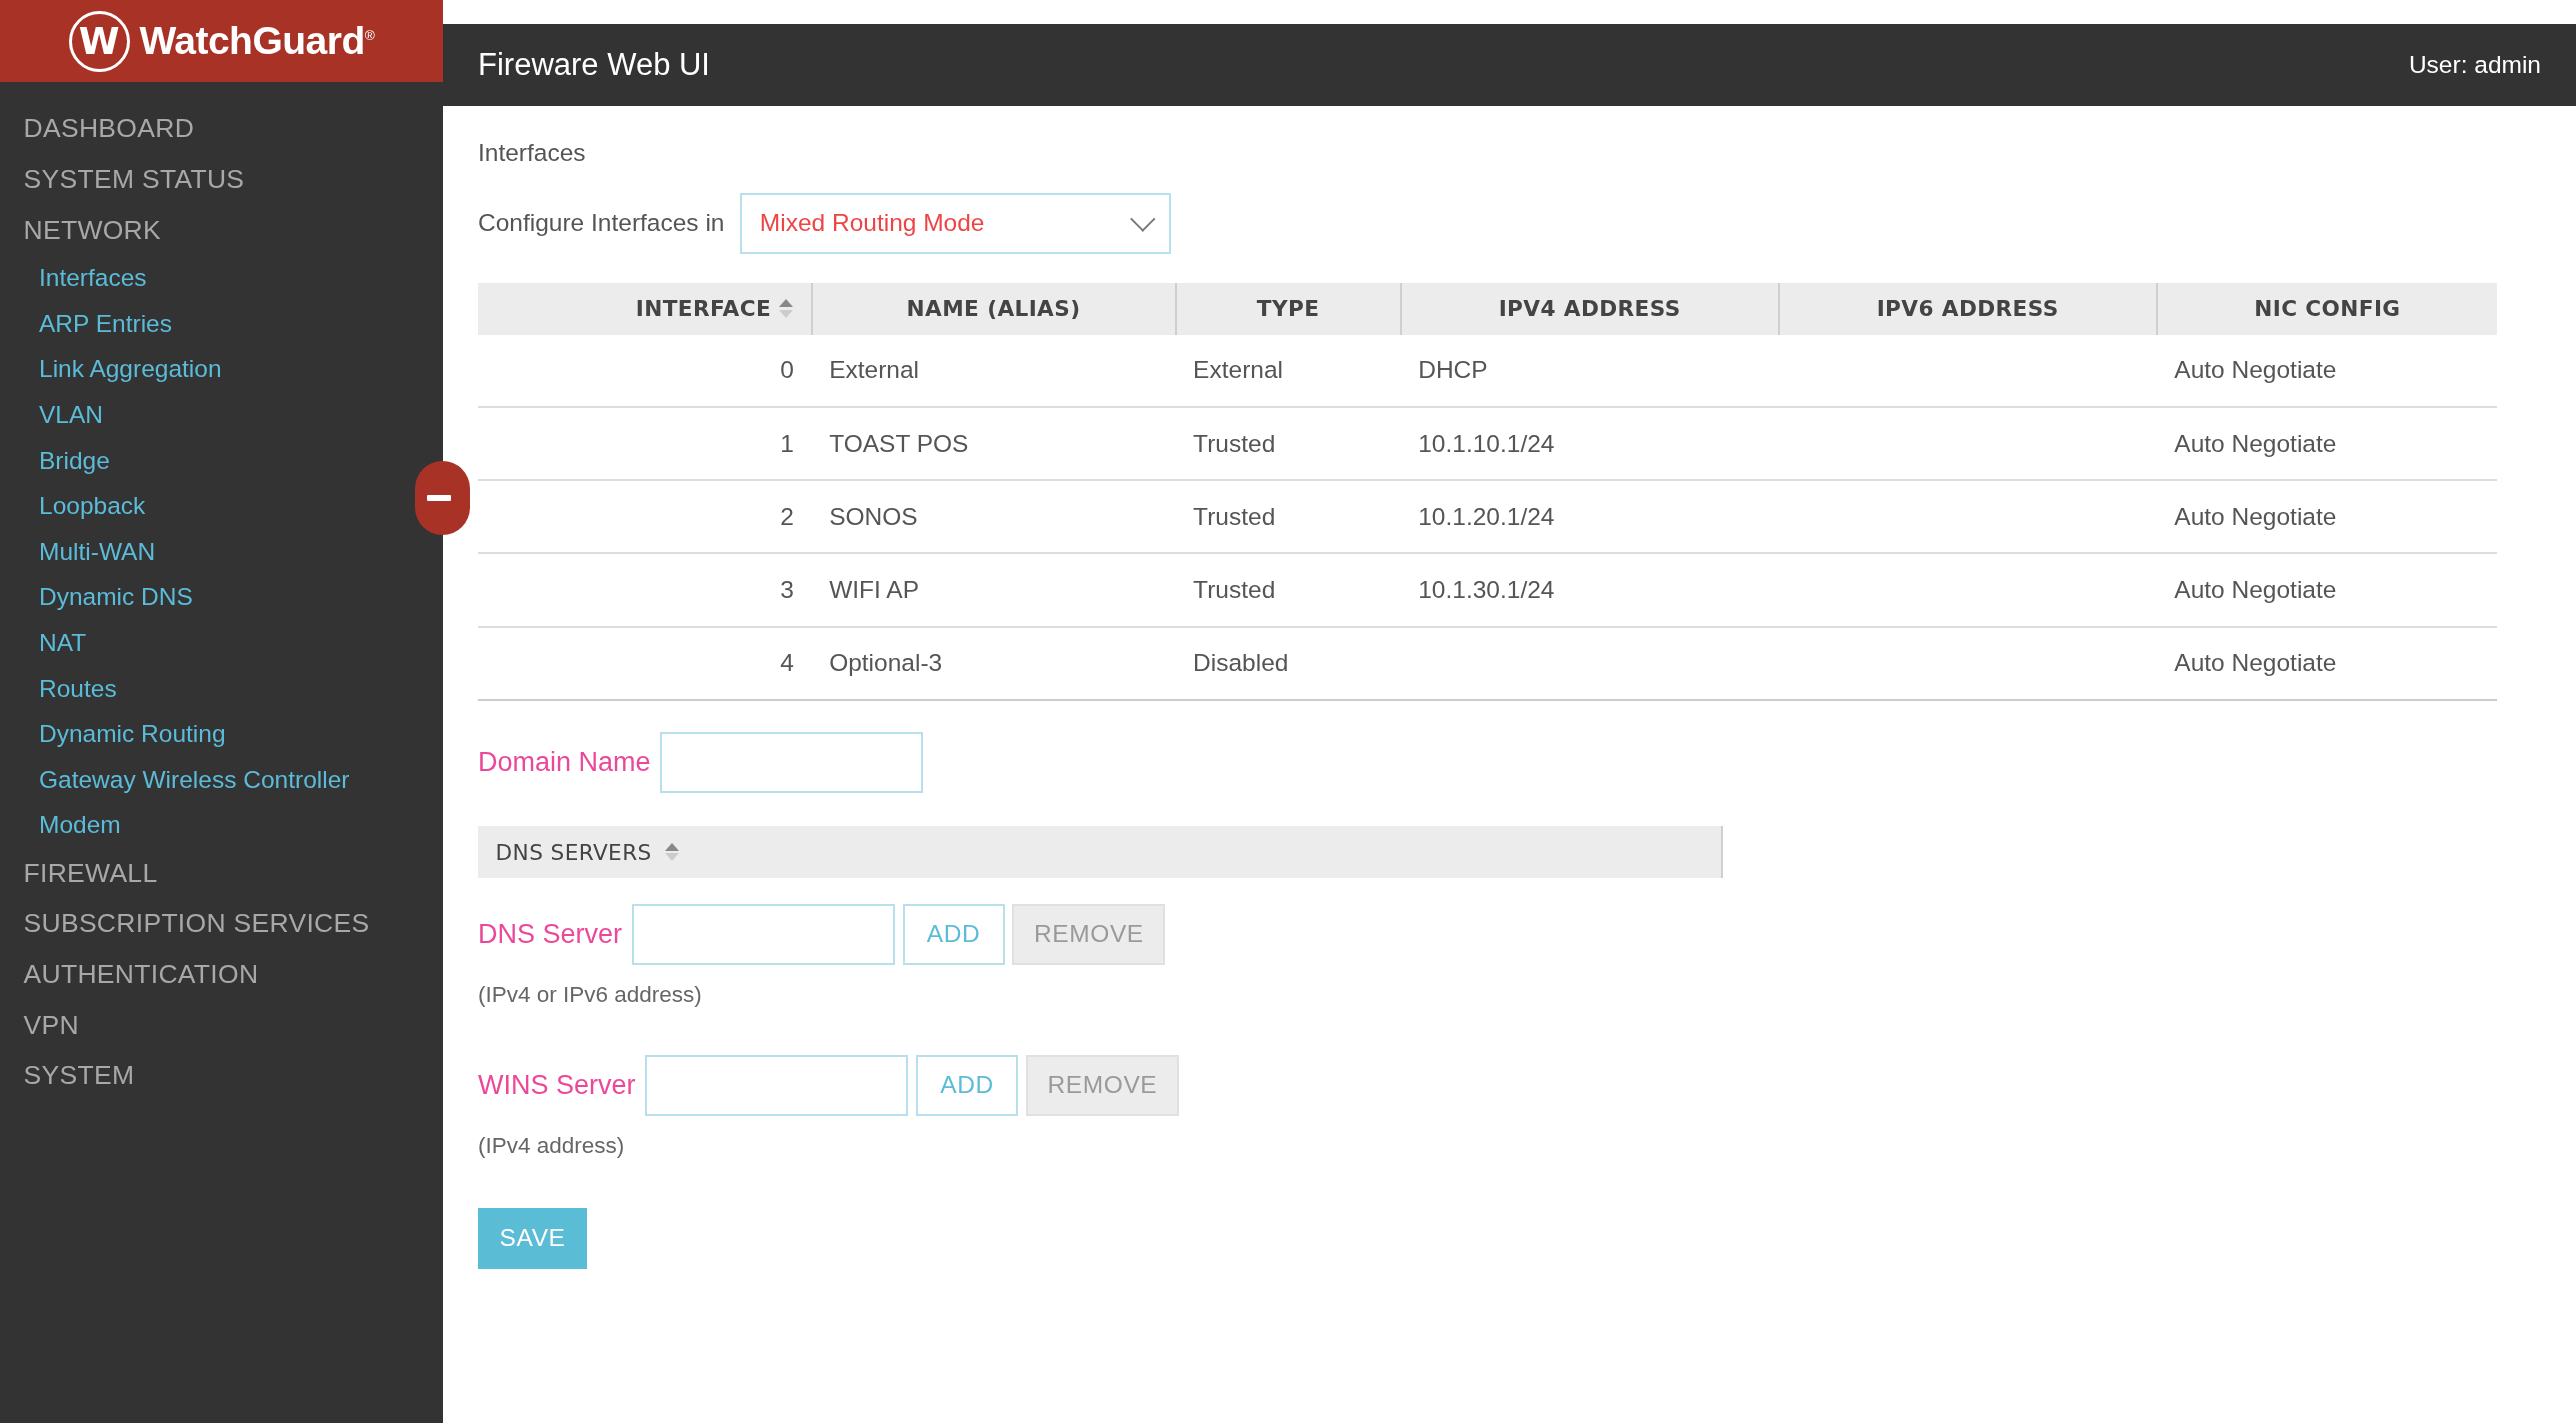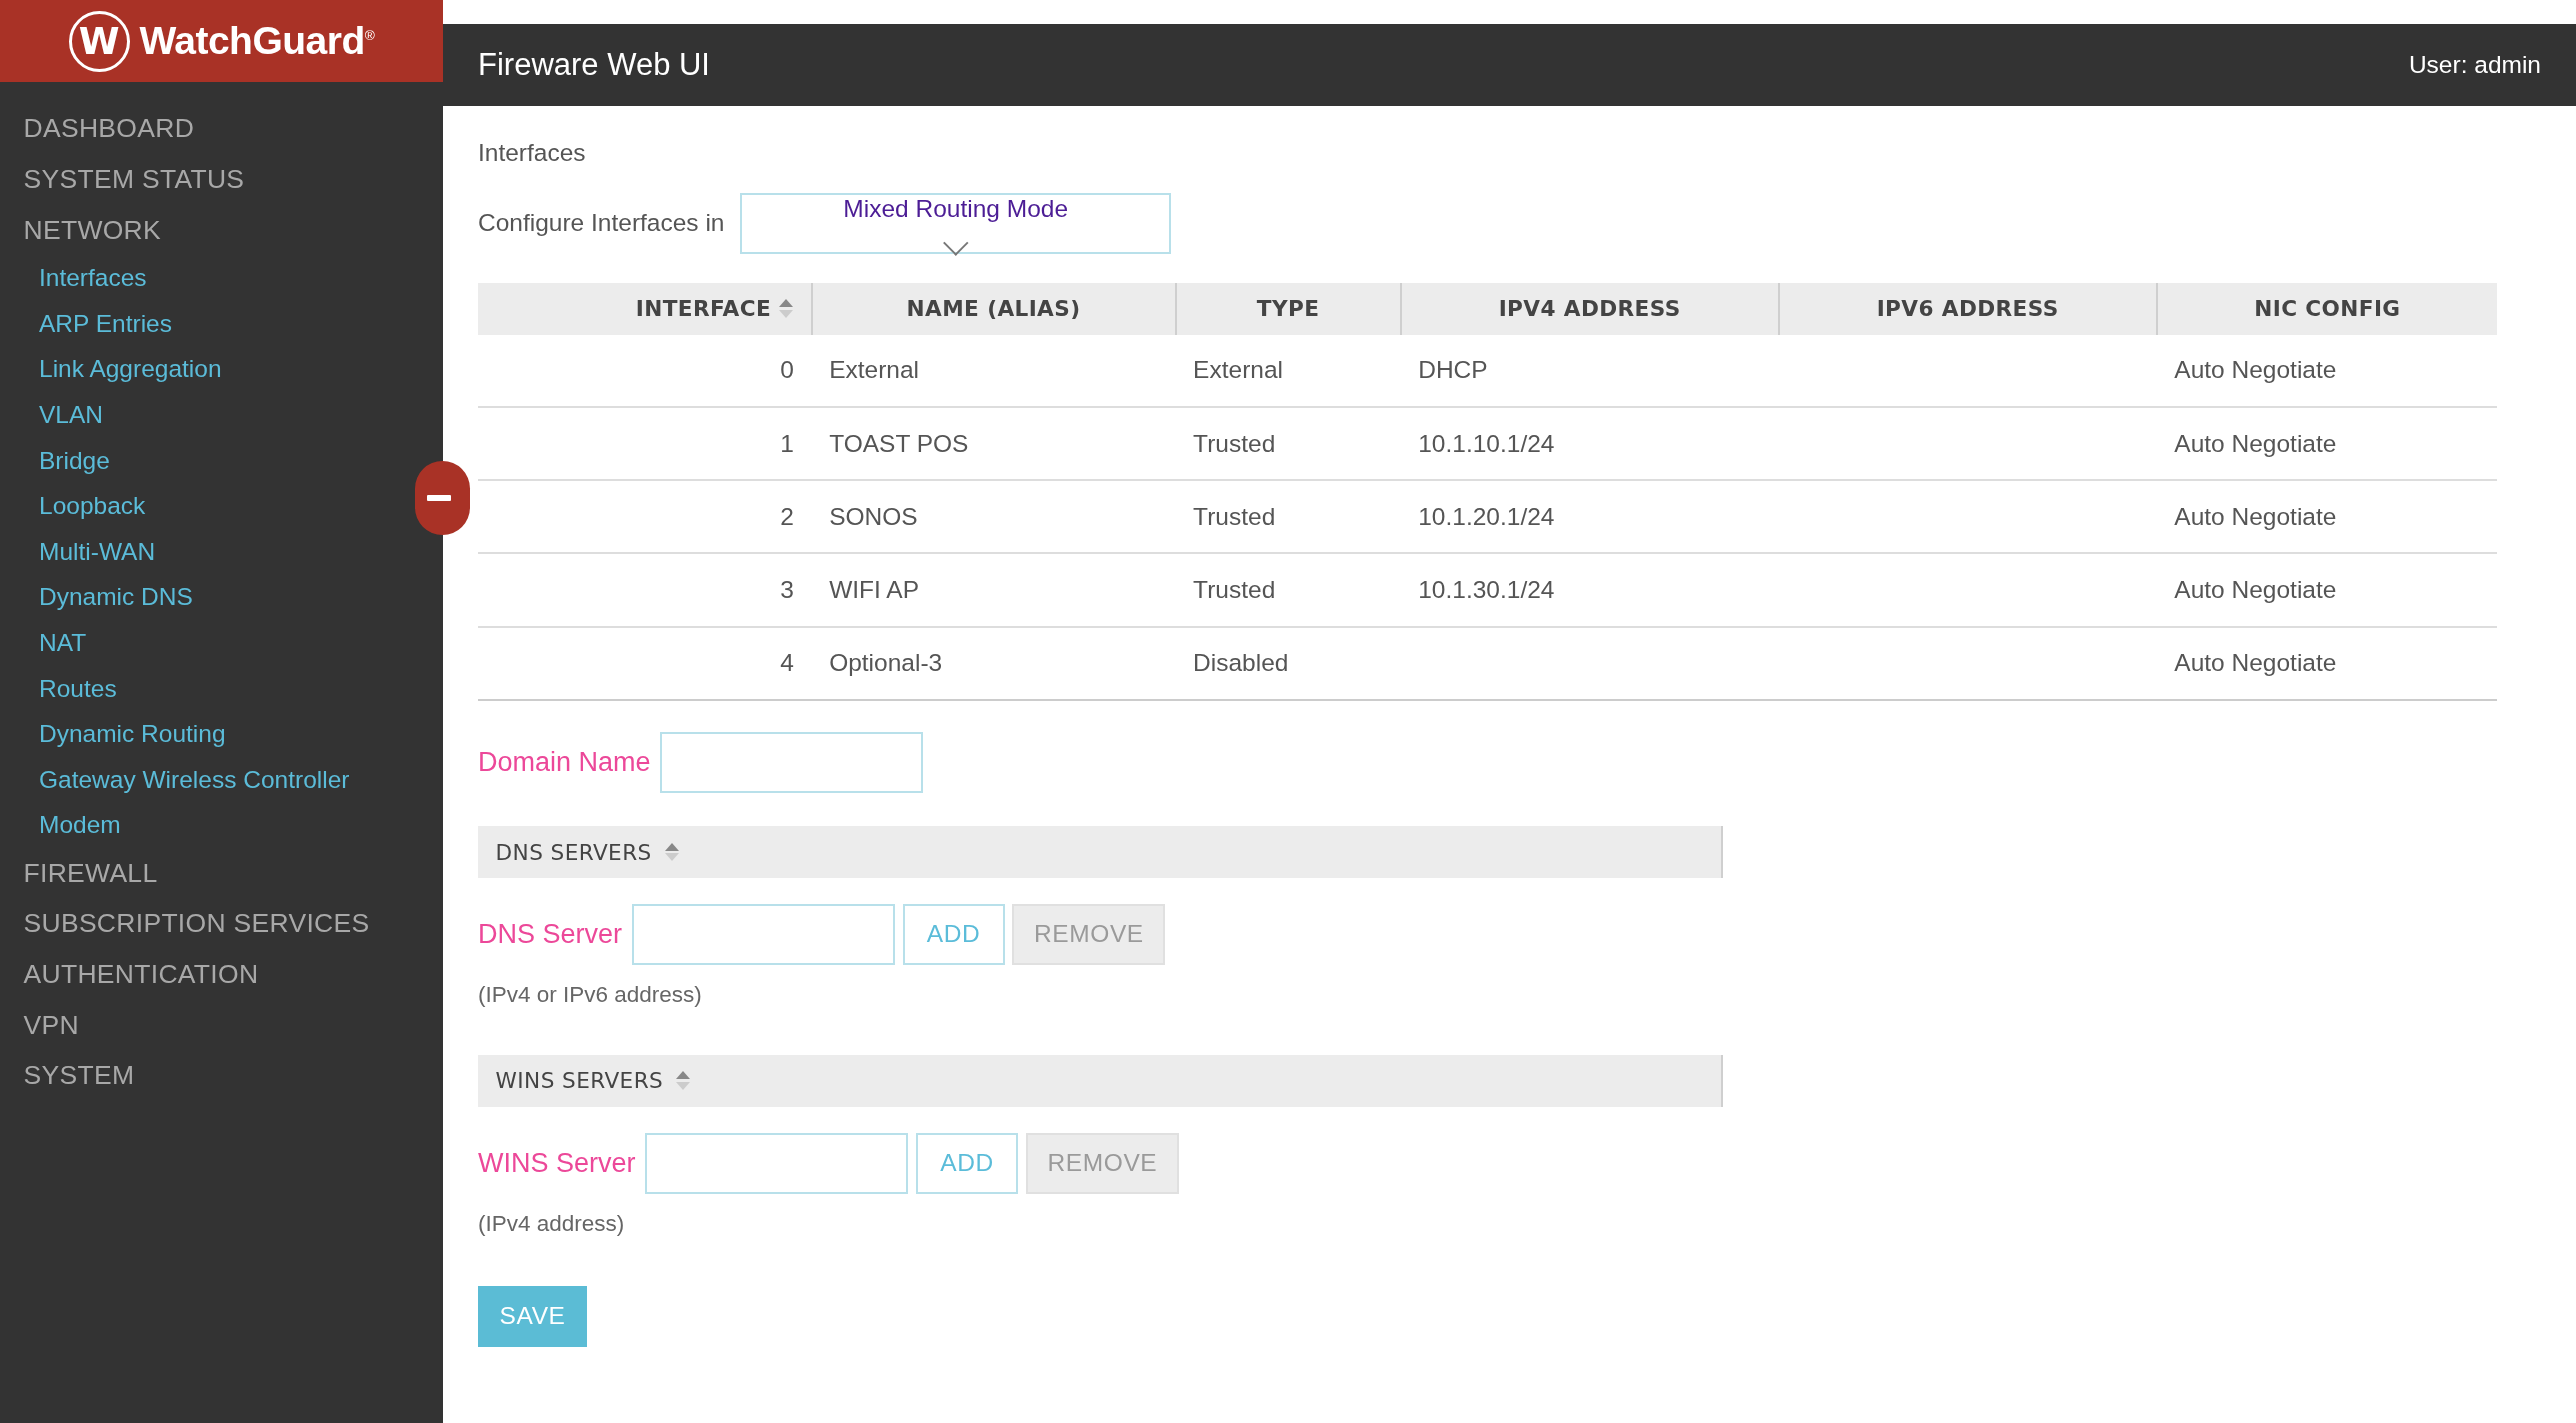--- a/index.html
+++ b/index.html
@@ -109,23 +109,22 @@
   .page-heading { font-size: 24.5px; color: #555555; margin-bottom: 25.5px; }
 
   .config-row { display: flex; align-items: center; margin-bottom: 29px; }
   .config-label { font-size: 24.5px; color: #555555; margin-right: 15.7px; }
   .select-box {
     width: 431px; height: 61px;
     border: 2px solid #b8e0ea;
     background: #ffffff;
     display: flex; align-items: center; justify-content: space-between;
     padding: 0 17.6px;
-    font-size: 24.5px; color: #4c1d95;
-    cursor: pointer;
-    flex-direction: column;
+    font-size: 24.5px; color: #ef4444;
+    cursor: pointer;
   }
   .chev {
     width: 17.6px; height: 17.6px;
     border-right: 2.9px solid #777777;
     border-bottom: 2.9px solid #777777;
     transform: rotate(45deg);
     margin-top: -7.8px;
   }
 
   
@@ -384,27 +383,20 @@
       <div class="field-row">
         <div class="field-label">DNS Server</div>
         <input class="text-input" style="width: 263px;" value="">
         <div class="btn-outline" style="margin-left:7.8px">ADD</div>
         <div class="btn-disabled" style="margin-left:7.8px">REMOVE</div>
       </div>
       <div class="hint">(IPv4 or IPv6 address)</div>
 
       <div class="gap-lg"></div>
 
-      <div class="section-bar">
-        <span>WINS SERVERS</span>
-        <span class="sorter">
-          <span class="up"></span>
-            <span class="down"></span>
-        </span>
-      </div>
 
       <div class="field-row">
         <div class="field-label">WINS Server</div>
         <input class="text-input" style="width: 263px;" value="">
         <div class="btn-outline" style="margin-left:7.8px">ADD</div>
         <div class="btn-disabled" style="margin-left:7.8px">REMOVE</div>
       </div>
       <div class="hint">(IPv4 address)</div>
 
       <div class="save-wrap">

